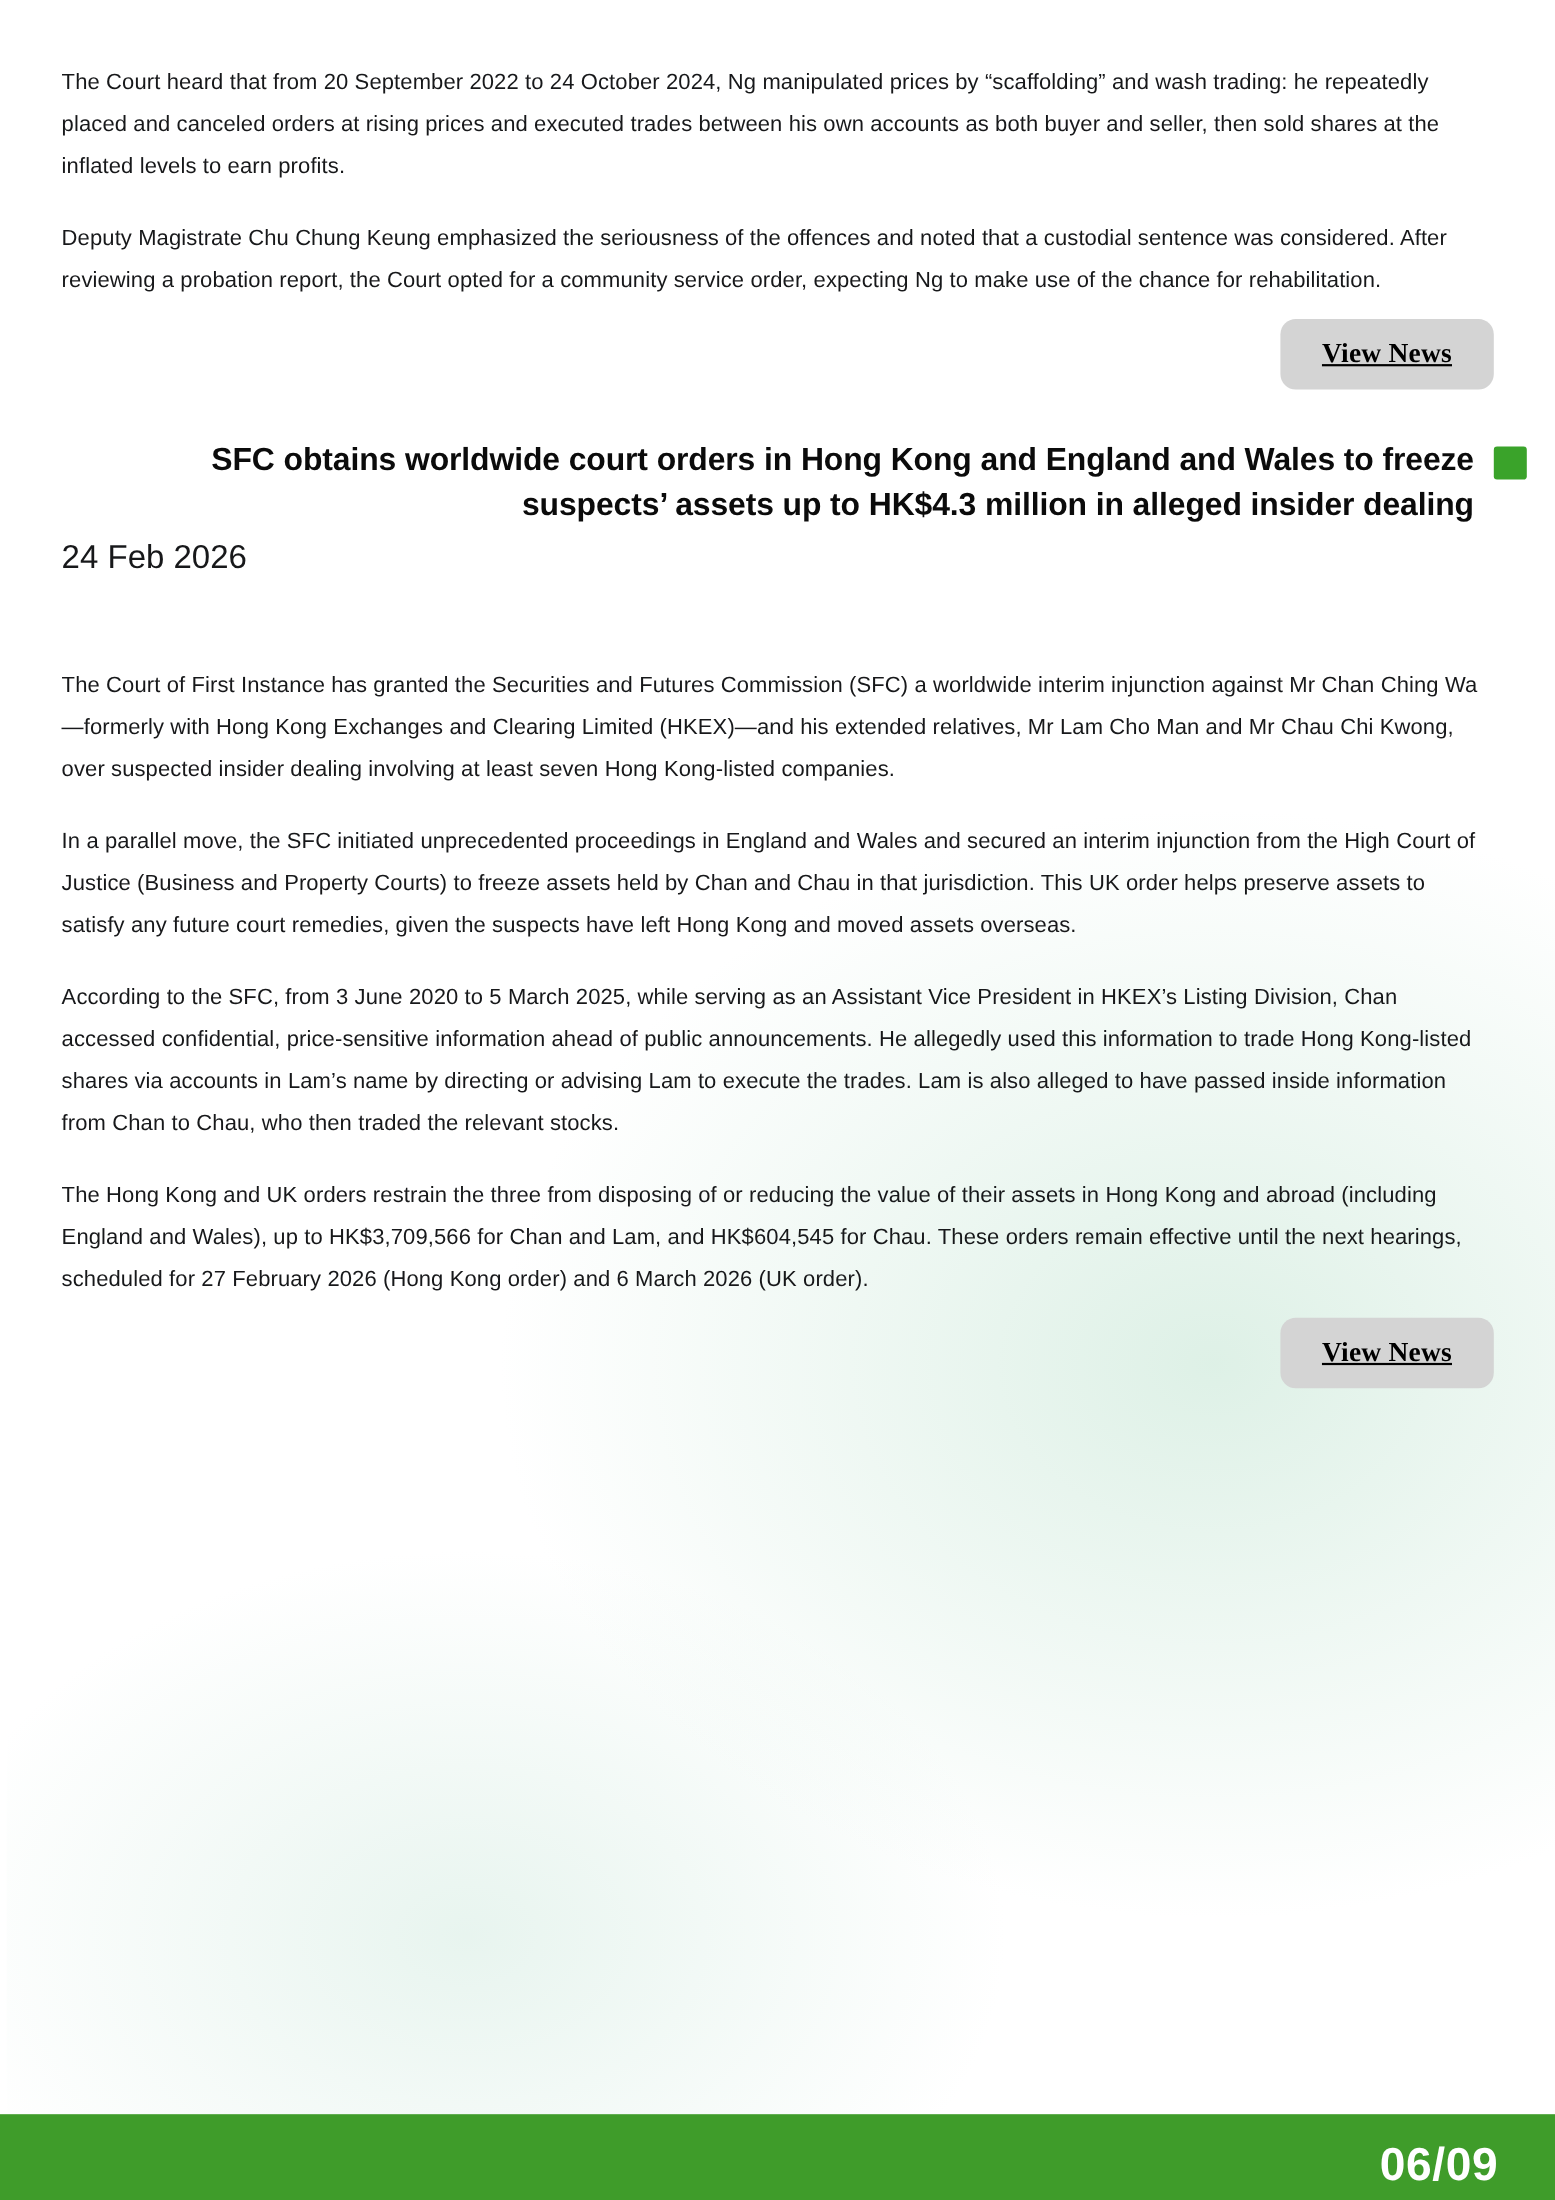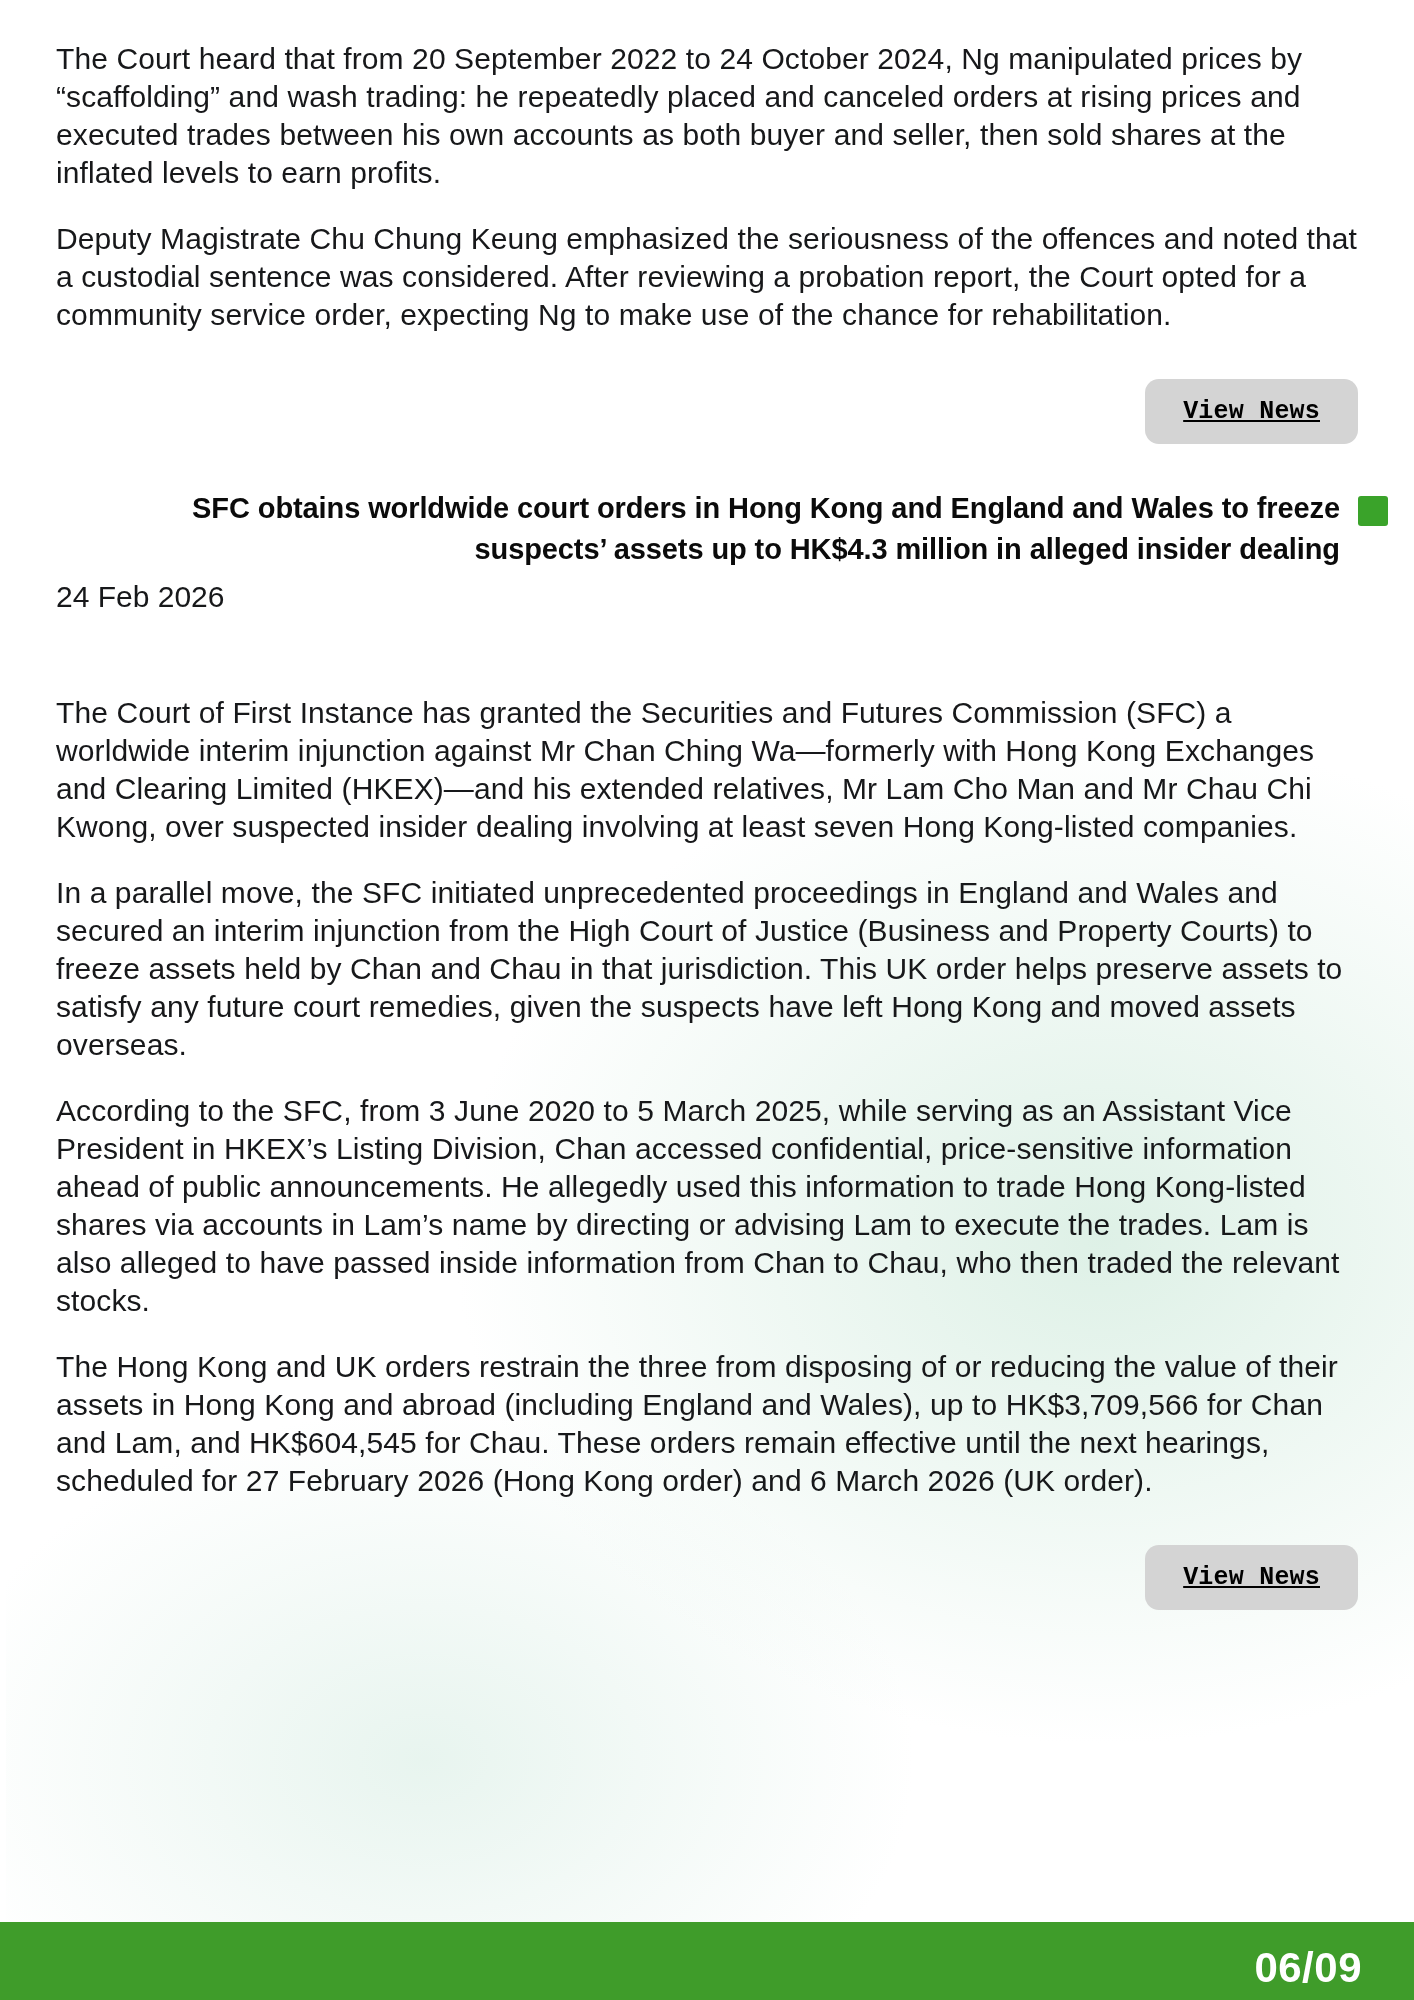--- a/index.html
+++ b/index.html
@@ -23,46 +23,45 @@
       radial-gradient(ellipse 700px 500px at 30% 88%, rgba(222,240,232,0.7) 0%, rgba(255,255,255,0) 70%),
       #ffffff;
   }
   .content {
     position: absolute;
     left: 56px;
     right: 56px;
     top: 40px;
   }
   p.body-text {
-    font-size: 30px;
+    font-size: 20px;
     line-height: 38px;
-    margin: 0 0 28px 0;
+    margin: 16px 0 28px 0;
     color: #17181a;
     letter-spacing: 0.1px;
   }
   p.body-text:last-child { margin-bottom: 0; }
 
   .btn-row {
     display: flex;
     justify-content: flex-end;
     margin-top: 16px;
   }
   .view-news-btn {
     background: #d4d4d4;
     border: none;
     border-radius: 14px;
     padding: 18px 38px;
     font-size: 25px;
     font-weight: bold;
     color: #000000;
     text-decoration: underline;
     cursor: pointer;
-    font-family: Liberation Mono, monospace;
+    font-family: Liberation Serif, serif;
     letter-spacing: 0.2px;
-    margin-top: 29px;
   }
 
   .article-head {
     position: relative;
     margin-top: 44px;
     min-height: 150px;
   }
   .article-title {
     font-size: 29px;
     font-weight: bold;

